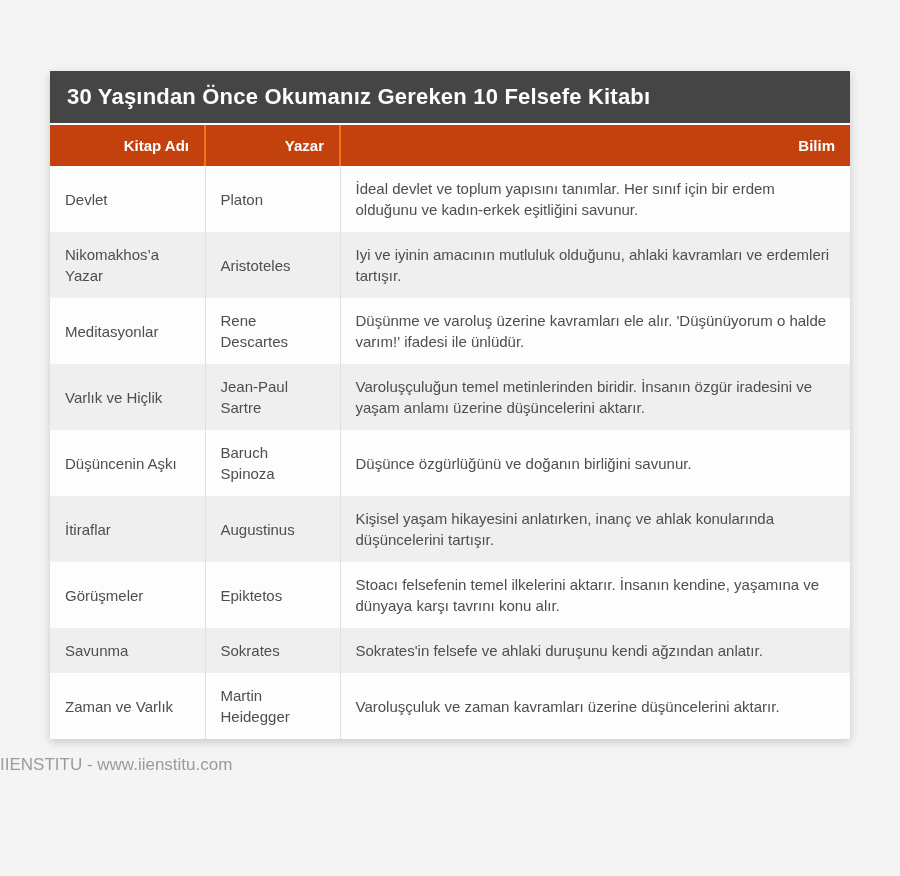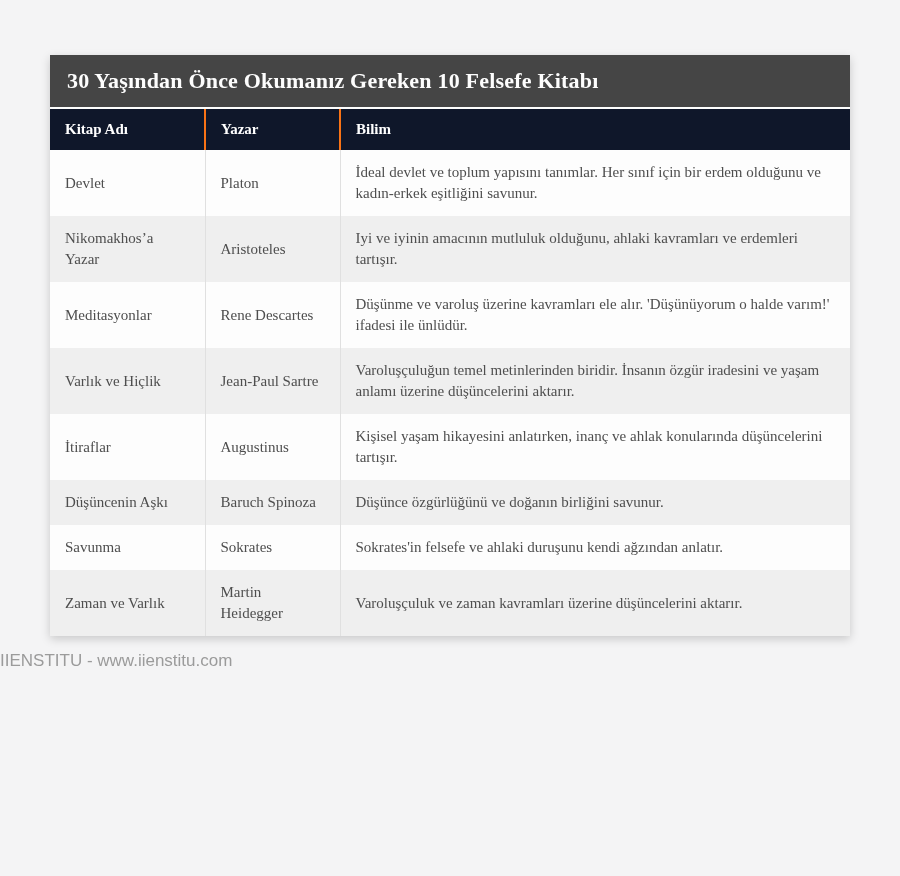--- a/index.html
+++ b/index.html
@@ -7,47 +7,46 @@
     width: 900px;
     font-family: "Liberation Sans", "DejaVu Sans", sans-serif;
   }
   body {
     background: #f4f4f5;
     min-height: 876px;
     padding-top: 55px;
   }
   .card {
     width: 800px;
-    margin: 0 auto;
+    margin: 16px auto;
     background: #fdfdfd;
     box-shadow: 0 3px 9px rgba(0,0,0,0.18);
-    font-family: Liberation Serif, serif;
   }
   .title-bar {
     background: #454545;
     color: #fdfdfd;
     font-size: 22px;
     font-weight: bold;
     padding: 13px 17px;
     border-bottom: 2px solid #fdfdfd;
     letter-spacing: 0.2px;
   }
   table {
     width: 100%;
     border-collapse: collapse;
     table-layout: fixed;
   }
   col.c-kitap { width: 155px; }
   col.c-yazar { width: 135px; }
   thead th {
-    background: #0f172a;
+    background: #c2410c;
     color: #ffffff;
     font-size: 15px;
     font-weight: bold;
-    text-align: left;
+    text-align: right;
     padding: 12px 15px;
   }
   thead th + th { border-left: 2px solid #f97316; }
   tbody td {
     font-size: 15px;
     color: #4e4e4e;
     padding: 12px 15px;
     line-height: 1.4;
     vertical-align: middle;
   }
@@ -100,31 +99,36 @@
     <td>Düşünme ve varoluş üzerine kavramları ele alır. 'Düşünüyorum o halde varım!' ifadesi ile ünlüdür.</td>
   </tr>
 
   <tr>
     <td>Varlık ve Hiçlik</td>
     <td>Jean-Paul Sartre</td>
     <td>Varoluşçuluğun temel metinlerinden biridir. İnsanın özgür iradesini ve yaşam anlamı üzerine düşüncelerini aktarır.</td>
   </tr>
 
   <tr>
+    <td>Düşüncenin Aşkı</td>
+    <td>Baruch Spinoza</td>
+    <td>Düşünce özgürlüğünü ve doğanın birliğini savunur.</td>
+  </tr>
+
+  <tr>
     <td>İtiraflar</td>
     <td>Augustinus</td>
     <td>Kişisel yaşam hikayesini anlatırken, inanç ve ahlak konularında düşüncelerini tartışır.</td>
   </tr>
 
   <tr>
-    <td>Düşüncenin Aşkı</td>
-    <td>Baruch Spinoza</td>
-    <td>Düşünce özgürlüğünü ve doğanın birliğini savunur.</td>
+    <td>Görüşmeler</td>
+    <td>Epiktetos</td>
+    <td>Stoacı felsefenin temel ilkelerini aktarır. İnsanın kendine, yaşamına ve dünyaya karşı tavrını konu alır.</td>
   </tr>
-
 
   <tr>
     <td>Savunma</td>
     <td>Sokrates</td>
     <td>Sokrates'in felsefe ve ahlaki duruşunu kendi ağzından anlatır.</td>
   </tr>
 
   <tr>
     <td>Zaman ve Varlık</td>
     <td>Martin Heidegger</td>

